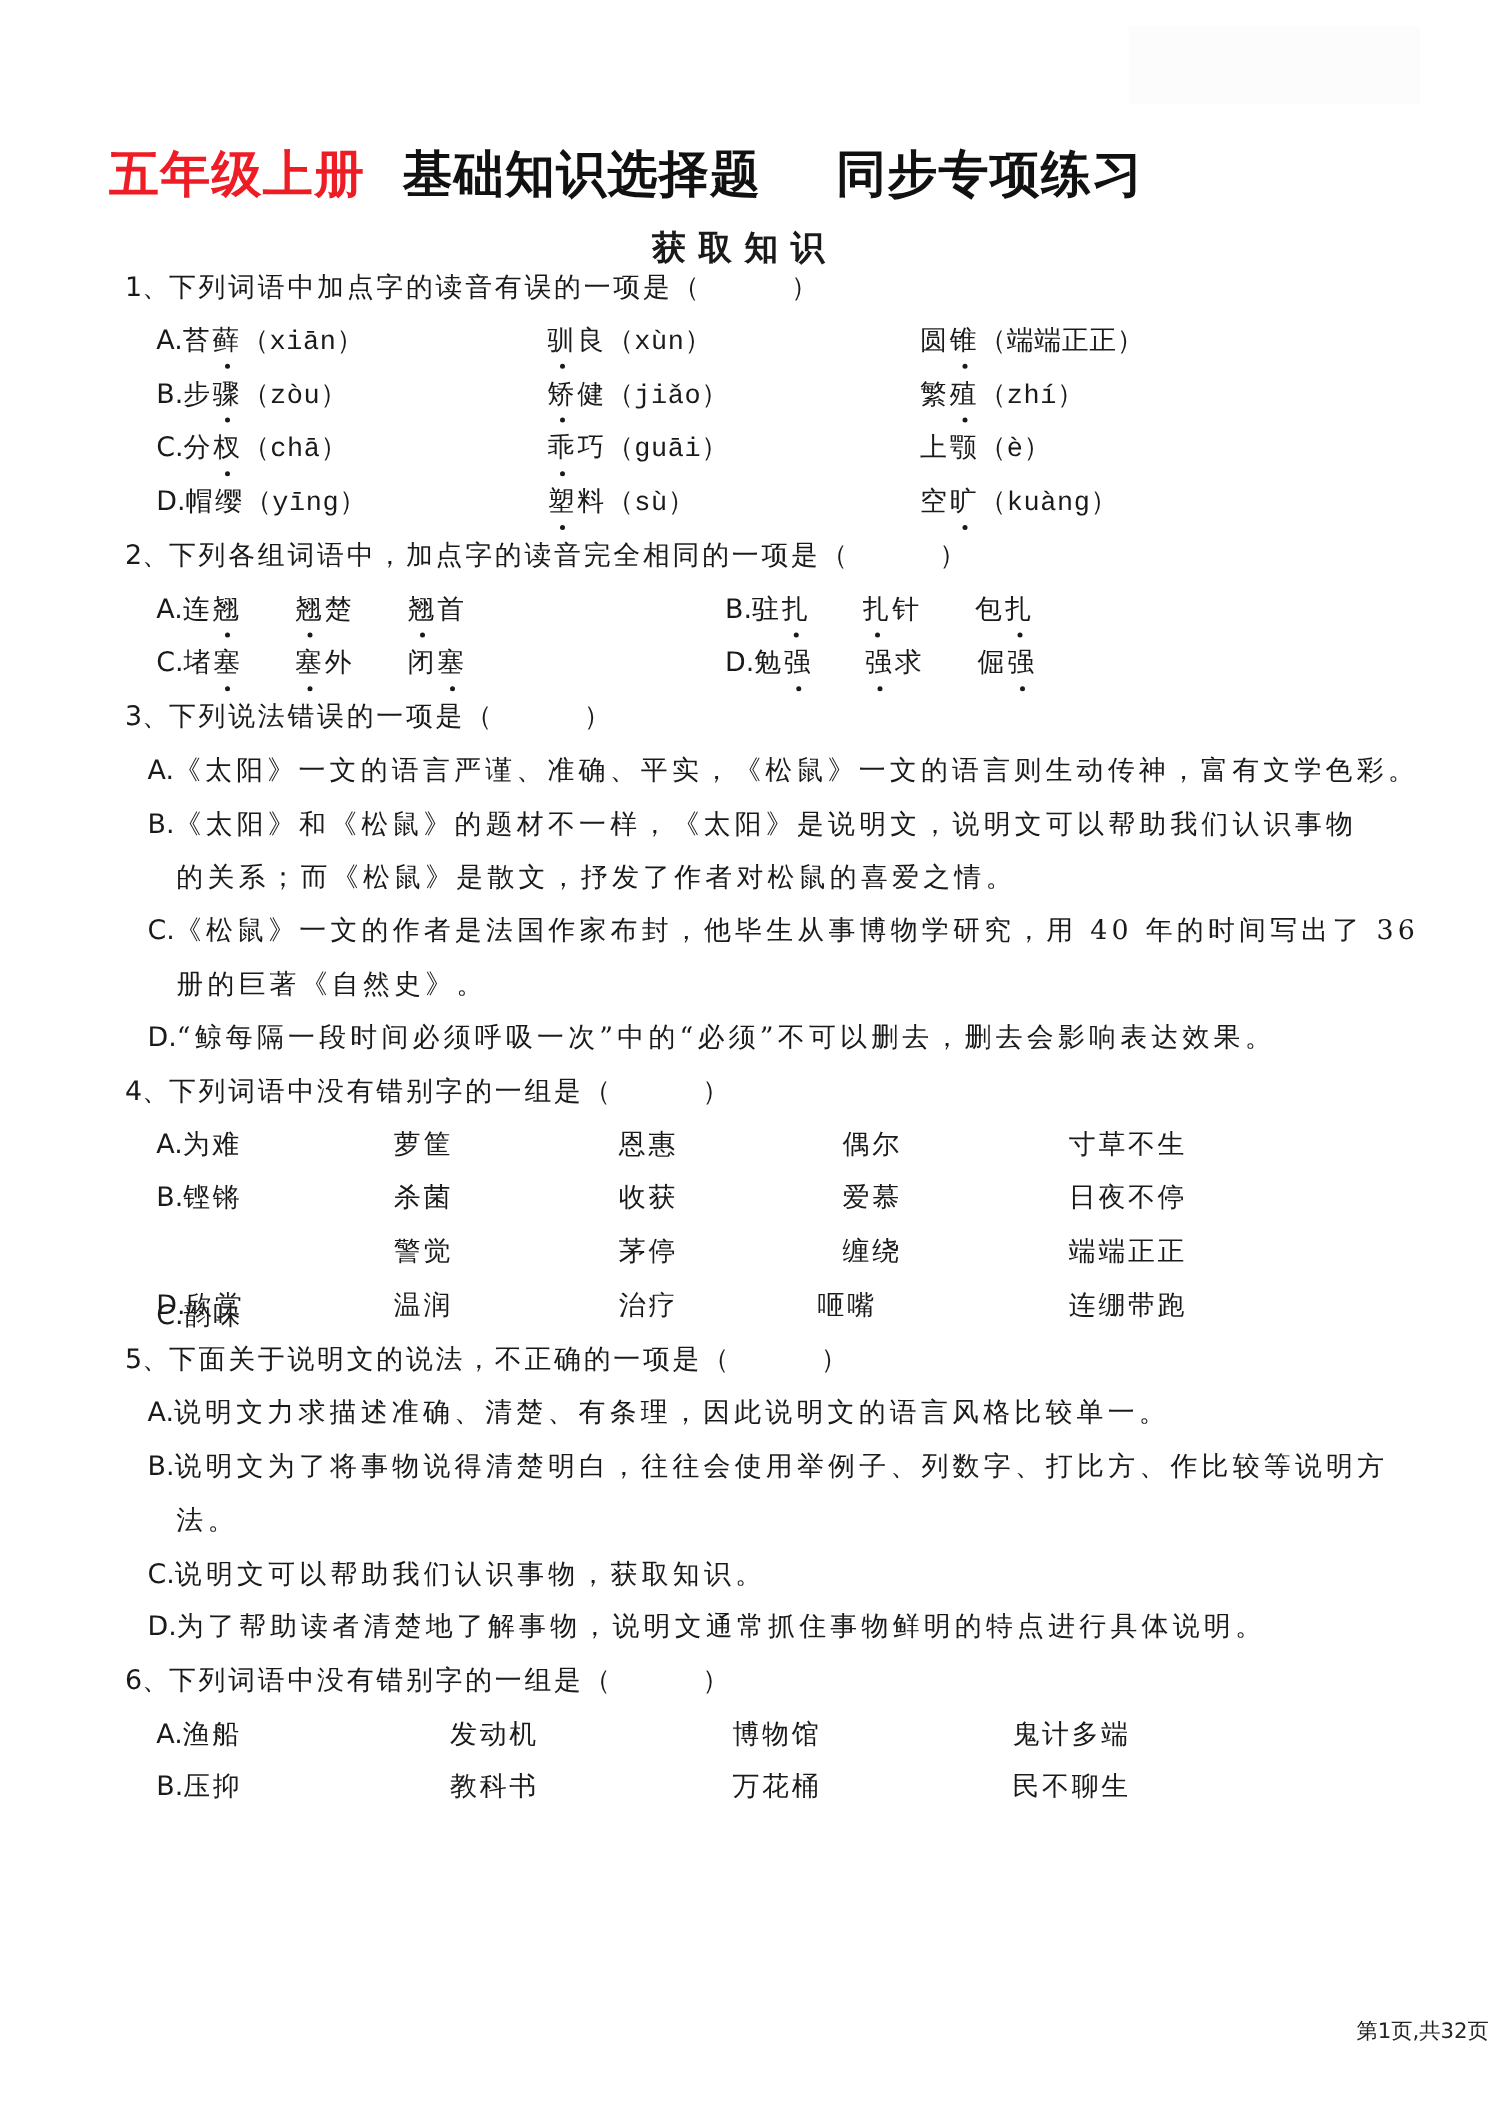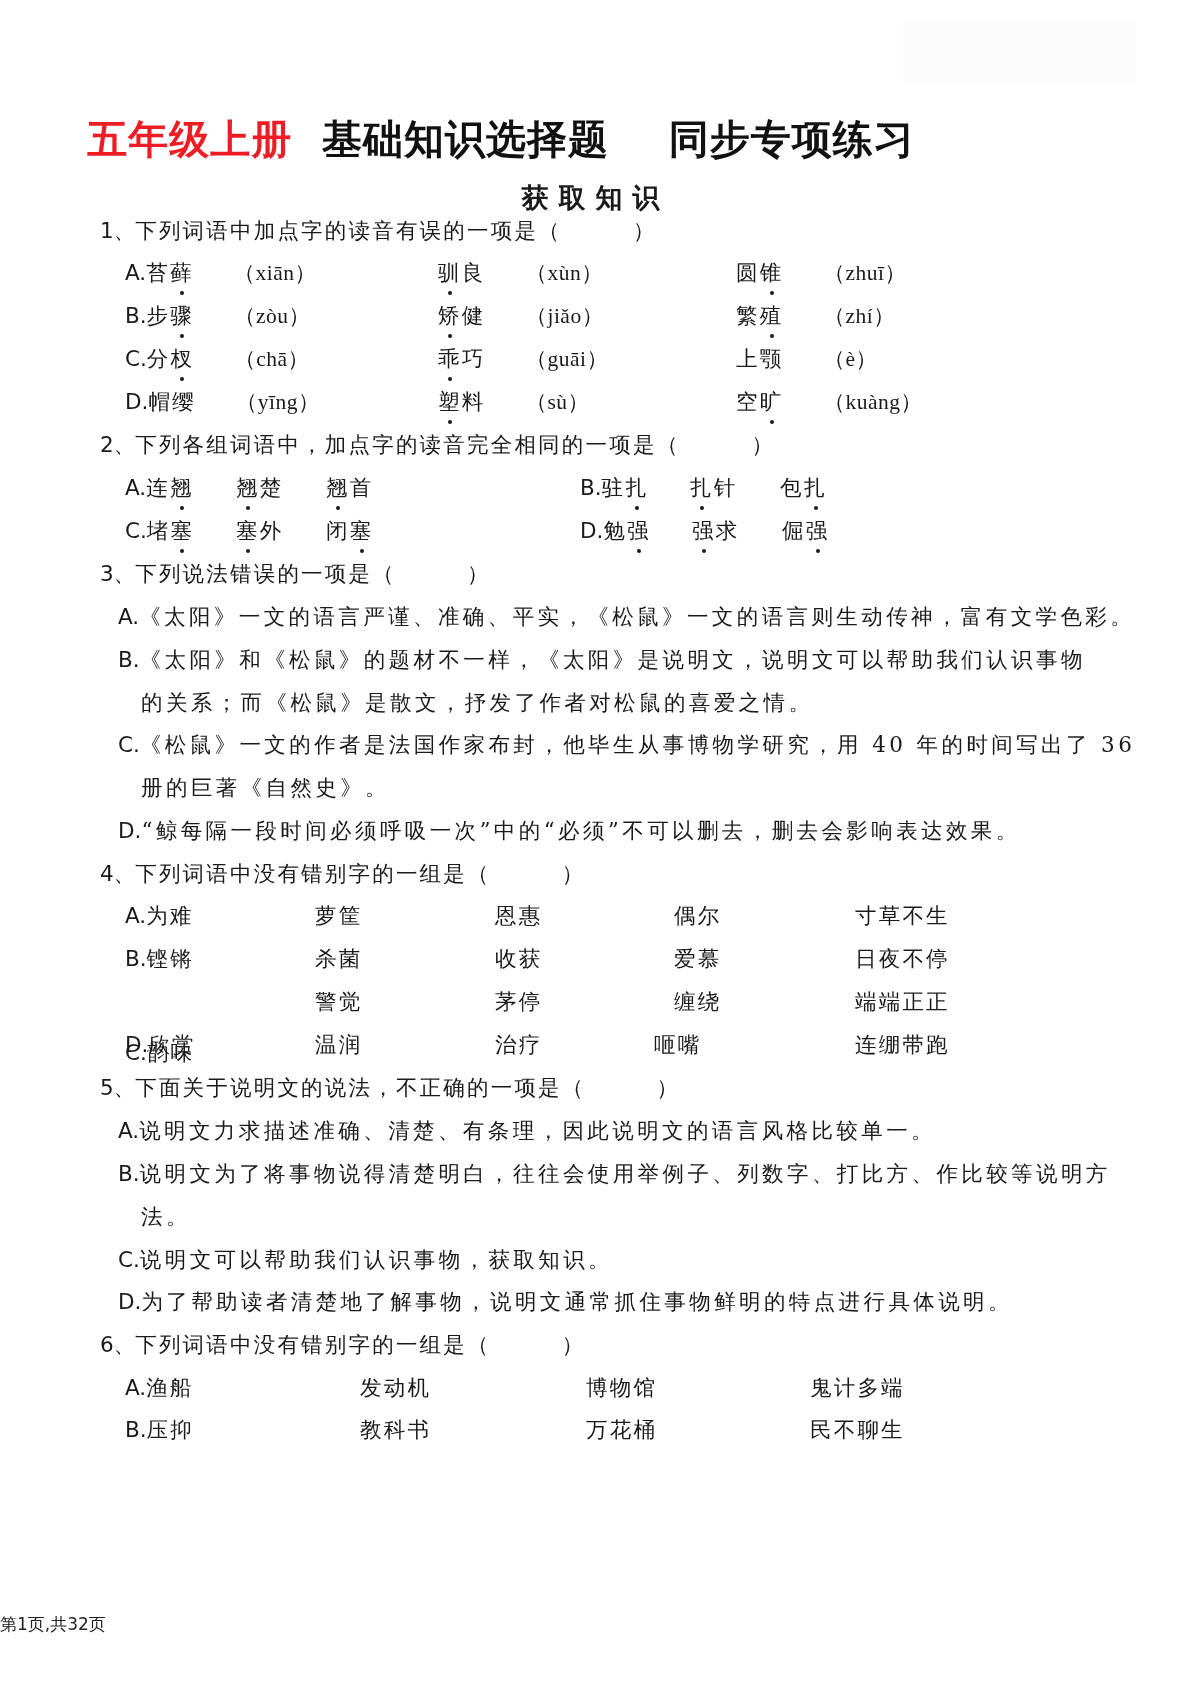--- a/index.html
+++ b/index.html
@@ -12,38 +12,38 @@
     .title .red { color: #ee1c24; }
     .title .blk { color: #111111; }
     .subtitle { position: absolute; top: 180px; left: 0; width: 1191px; text-align: center;
                 font-family: "DejaVu Sans", "Liberation Sans", sans-serif; font-weight: bold;
                 font-size: 27px; letter-spacing: 10px; color: #1a1a1a; }
     .line { position: absolute; font-size: 21.5px; line-height: 30px; white-space: nowrap; letter-spacing: 2.2px; }
     .stem { left: 100px; }
     .dot { position: relative; display: inline-block; }
     .dot::after { content: ""; position: absolute; left: 50%; bottom: -7px; width: 4px; height: 4px;
                   margin-left: -2px; border-radius: 50%; background: #1a1a1a; }
-    .py { font-family: Liberation Serif, serif; letter-spacing: 0.5px; margin-left: 40px; }
+    .py { font-family: Liberation Mono, monospace; letter-spacing: 0.5px; }
     .lat { font-family: "DejaVu Sans", "Liberation Sans", sans-serif; letter-spacing: 0; }
-    .footer { position: absolute; top: 1613px; left: 0; width: 1191px; text-align: left;
+    .footer { position: absolute; top: 1613px; left: 0; width: 1191px; text-align: right;
               font-family: "DejaVu Sans", "Liberation Sans", sans-serif; font-size: 17px; color: #222; }
   </style>
 </head>
 <body>
 
 <div class="stamp"></div>
 
 <div class="title"><span class="red">五年级上册</span>  <span class="blk">基础知识选择题</span>    <span class="blk">同步专项练习</span></div>
 <div class="subtitle">获取知识</div>
 
 <div class="line stem" style="top:216px"><span class="lat">1、</span><span>下列词语中加点字的读音有误的一项是（　　　）</span></div>
 
 <div class="line" style="left:125px;top:258px"><span class="lat">A.</span><span>苔</span><span class="dot">藓</span><span class="py">（xiān）</span></div>
 <div class="line" style="left:438px;top:258px"><span class="dot">驯</span><span>良</span><span class="py">（xùn）</span></div>
-<div class="line" style="left:736px;top:258px"><span>圆</span><span class="dot">锥</span><span class="py">（zhuī）</span></div>
+<div class="line" style="left:736px;top:258px"><span>圆</span><span class="dot">锥</span><span class="py">（端端正正）</span></div>
 
 <div class="line" style="left:125px;top:301px"><span class="lat">B.</span><span>步</span><span class="dot">骤</span><span class="py">（zòu）</span></div>
 <div class="line" style="left:438px;top:301px"><span class="dot">矫</span><span>健</span><span class="py">（jiǎo）</span></div>
 <div class="line" style="left:736px;top:301px"><span>繁</span><span class="dot">殖</span><span class="py">（zhí）</span></div>
 
 <div class="line" style="left:125px;top:344px"><span class="lat">C.</span><span>分</span><span class="dot">杈</span><span class="py">（chā）</span></div>
 <div class="line" style="left:438px;top:344px"><span class="dot">乖</span><span>巧</span><span class="py">（guāi）</span></div>
 <div class="line" style="left:736px;top:344px"><span>上</span><span>颚</span><span class="py">（è）</span></div>
 
 <div class="line" style="left:125px;top:387px"><span class="lat">D.</span><span>帽</span><span>缨</span><span class="py">（yīng）</span></div>

